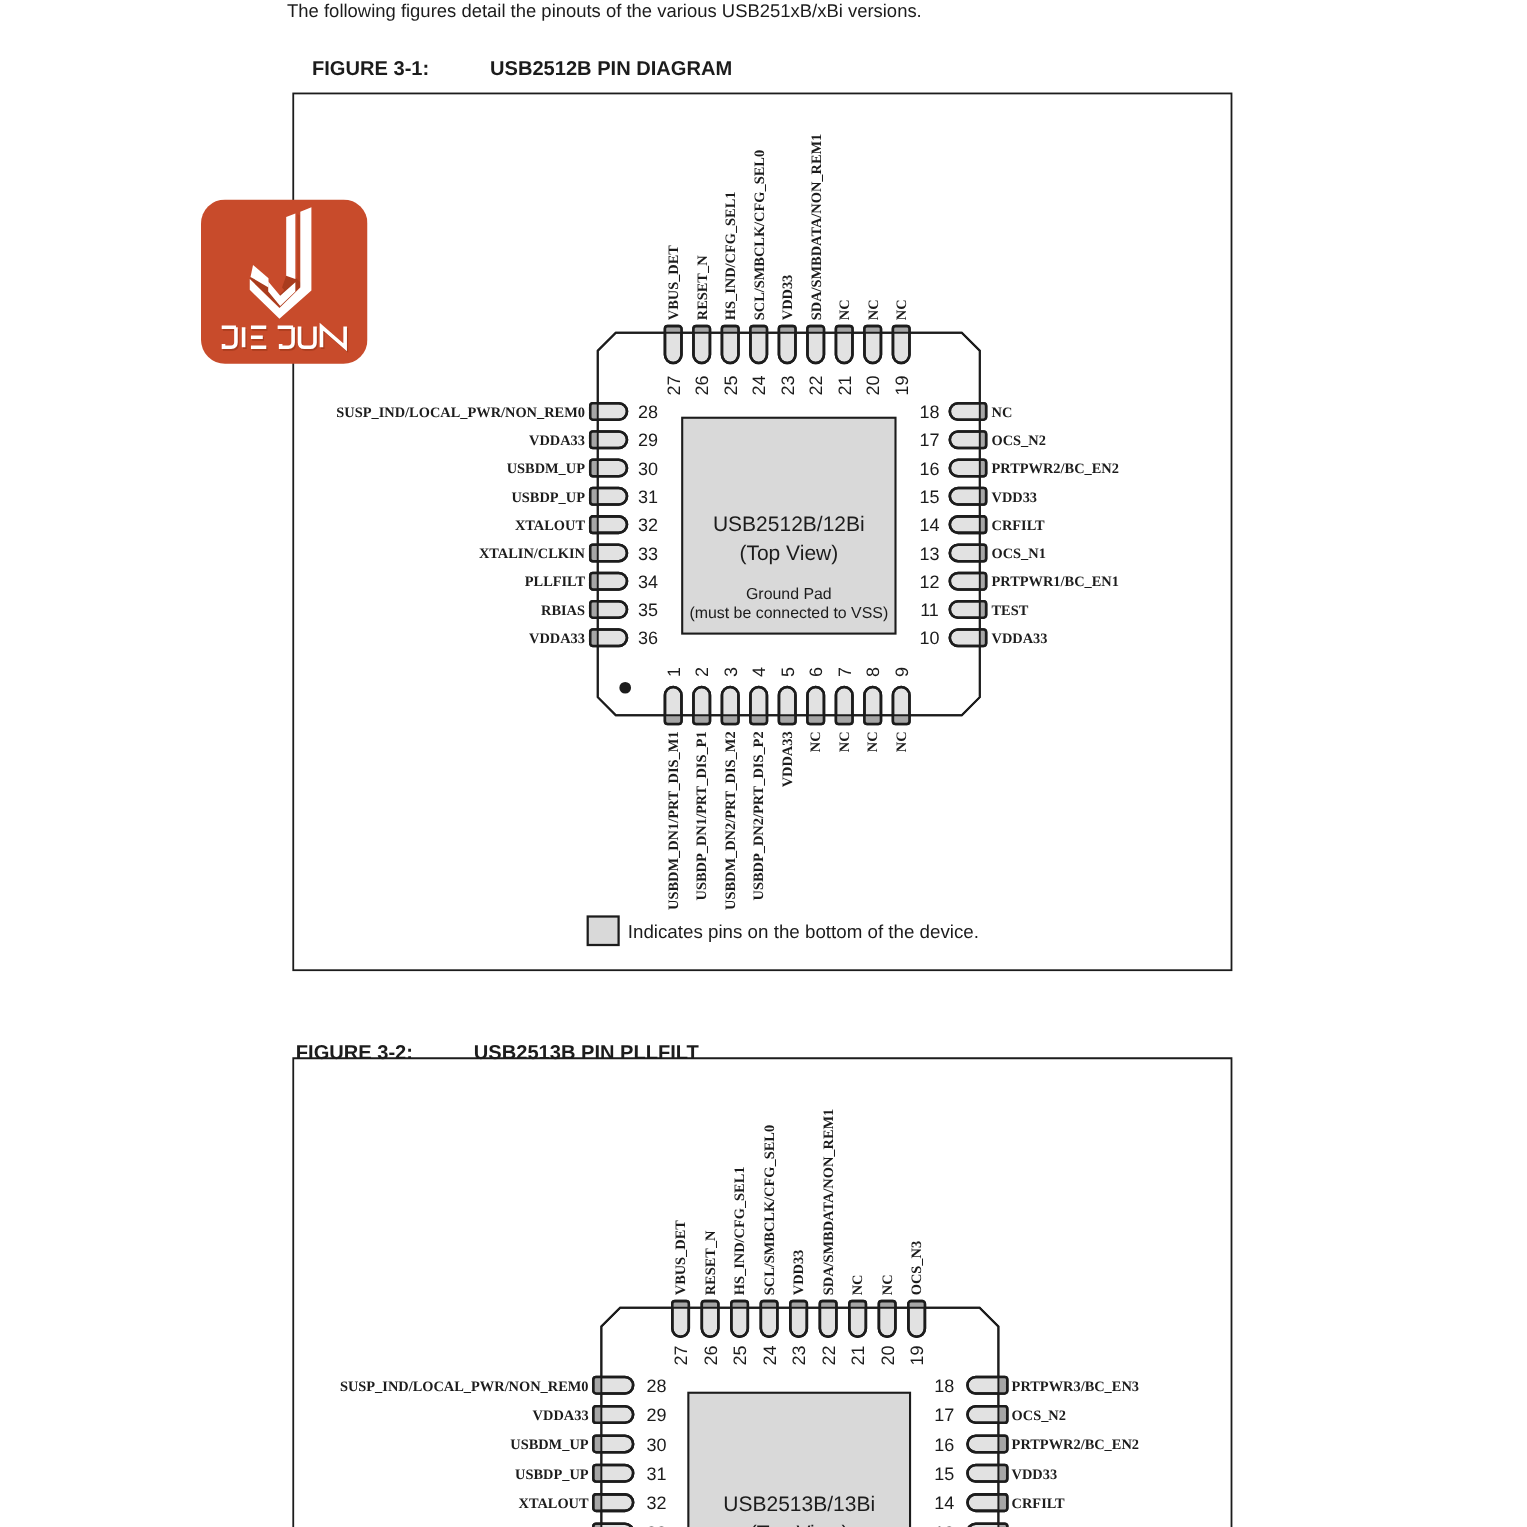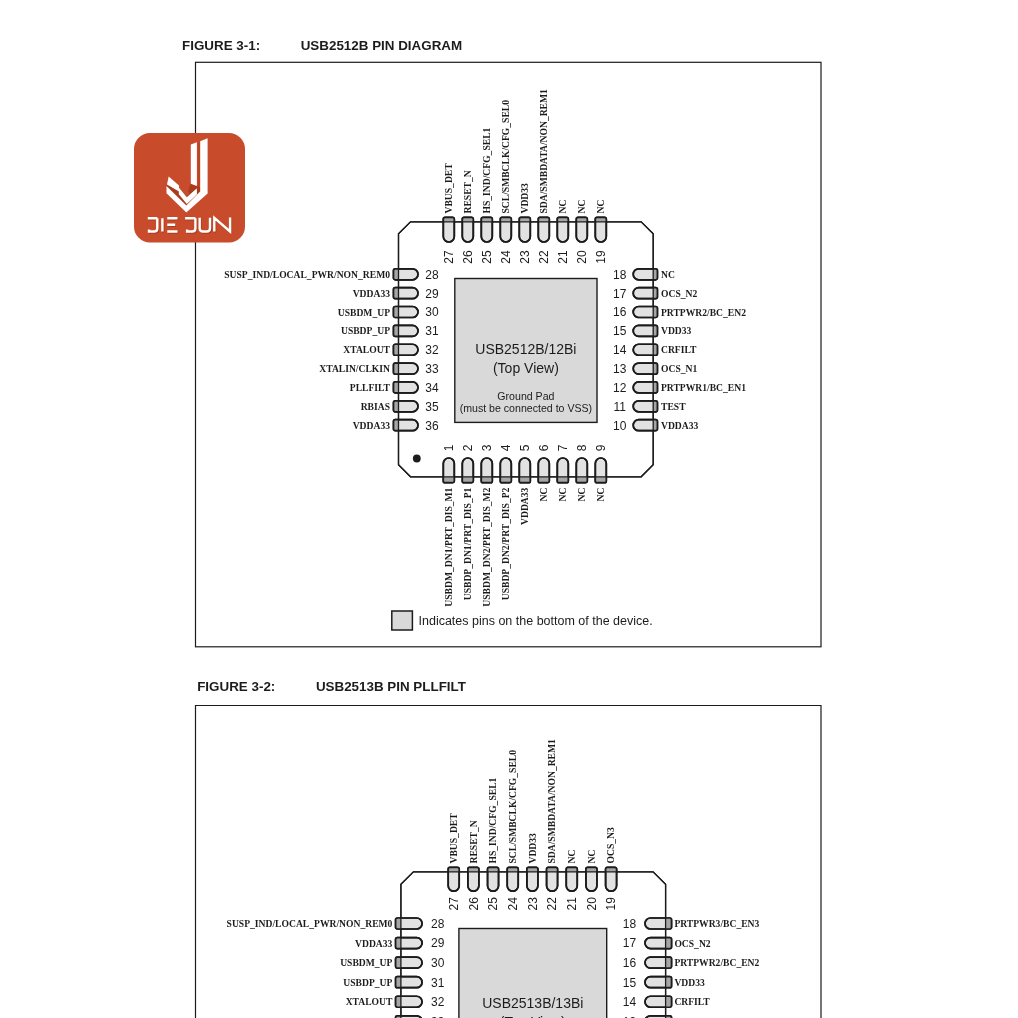--- a/index.html
+++ b/index.html
@@ -1,20 +1,21 @@
 <!DOCTYPE html>
 <html><head><meta charset="utf-8"><style>
 html,body{margin:0;padding:0;background:#ffffff;}
 #page{position:relative;width:1018px;height:1018px;overflow:hidden;font-family:"Liberation Sans", sans-serif;}
 .abs{position:absolute;white-space:nowrap;}
 </style></head><body>
 <div id="page">
 
-
-<div class="abs" style="left:182px;top:38px;font-size:13.4px;font-weight:bold;color:#1c1c1c;">FIGURE 3-1:<span style="position:absolute;left:118.7px;text-align:center;">USB2512B PIN DIAGRAM</span></div>
+<div class="abs" style="left:191.4px;top:0.2px;font-size:12.3px;color:#1c1c1c;">The following figures detail the pinouts of the various USB251xB/xBi versions.</div>
+
+<div class="abs" style="left:208px;top:38px;font-size:13.4px;font-weight:bold;color:#1c1c1c;">FIGURE 3-1:<span style="position:absolute;left:118.7px;text-align:center;">USB2512B PIN DIAGRAM</span></div>
 <svg class="abs" style="left:0;top:0" width="1018" height="660" viewBox="0 0 1018 660">
 
 <rect x="195.5" y="62.3" width="625.5" height="584.5" fill="none" stroke="#1c1c1c" stroke-width="1.2"></rect>
 
 <path d="M 410.5 221.8 L 641.2 221.8 L 653.2 233.8 L 653.2 464.8 L 641.2 476.8 L 410.5 476.8 L 398.5 464.8 L 398.5 233.8 Z" fill="#ffffff" stroke="#1c1c1c" stroke-width="1.3"></path>
 
 <g stroke="#1c1c1c" stroke-width="1.7">
         <path d="M 443.3 219.20000000000002 A 1.8 1.8 0 0 1 445.1 217.4 L 452.5 217.4 A 1.8 1.8 0 0 1 454.3 219.20000000000002 L 454.3 236.5 A 5.2 5.2 0 0 1 443.3 236.5 Z" fill="#e2e2e2"></path>
         <rect x="443.3" y="217.4" width="11" height="4.400000000000006" fill="#a6a6a6" stroke="none"></rect>
         <path d="M 443.3 219.20000000000002 A 1.8 1.8 0 0 1 445.1 217.4 L 452.5 217.4 A 1.8 1.8 0 0 1 454.3 219.20000000000002 L 454.3 236.5 A 5.2 5.2 0 0 1 443.3 236.5 Z" fill="none"></path>
@@ -225,21 +226,21 @@
       <text x="661.0" y="372.1" text-anchor="start" font-family="&quot;Liberation Serif&quot;, serif" font-size="9.6" font-weight="bold" fill="#1c1c1c">OCS_N1</text>
       <text x="661.0" y="390.96000000000004" text-anchor="start" font-family="&quot;Liberation Serif&quot;, serif" font-size="9.6" font-weight="bold" fill="#1c1c1c">PRTPWR1/BC_EN1</text>
       <text x="661.0" y="409.82" text-anchor="start" font-family="&quot;Liberation Serif&quot;, serif" font-size="9.6" font-weight="bold" fill="#1c1c1c">TEST</text>
       <text x="661.0" y="428.68" text-anchor="start" font-family="&quot;Liberation Serif&quot;, serif" font-size="9.6" font-weight="bold" fill="#1c1c1c">VDDA33</text>
 
 <rect x="391.8" y="611" width="20.6" height="19" fill="#d9d9d9" stroke="#1c1c1c" stroke-width="1.5"></rect>
 
 <text x="418.5" y="625.3" text-anchor="start" font-family="&quot;Liberation Sans&quot;, sans-serif" font-size="12.5" fill="#1c1c1c">Indicates pins on the bottom of the device.</text>
 </svg>
 
-<div class="abs" style="left:197.2px;top:679px;font-size:13.4px;font-weight:bold;color:#1c1c1c;">FIGURE 3-2:<span style="position:absolute;left:118.7px;">USB2513B PIN PLLFILT</span></div>
+<div class="abs" style="left:197.2px;top:694px;font-size:13.4px;font-weight:bold;color:#1c1c1c;">FIGURE 3-2:<span style="position:absolute;left:118.7px;">USB2513B PIN PLLFILT</span></div>
 <svg class="abs" style="left:0;top:660px" width="1018" height="358" viewBox="0 660 1018 358">
 
 <path d="M 195.5 1020 L 195.5 705.5 L 821 705.5 L 821 1020" fill="none" stroke="#1c1c1c" stroke-width="1.2"></path>
 
 <path d="M 413.4 871.8 L 653.1 871.8 L 665.6 884.3 L 665.6 1122.5 L 653.1 1135.0 L 413.4 1135.0 L 400.9 1122.5 L 400.9 884.3 Z" fill="#ffffff" stroke="#1c1c1c" stroke-width="1.3"></path>
 
 <g stroke="#1c1c1c" stroke-width="1.7">
         <path d="M 448.2 869.1999999999999 A 1.8 1.8 0 0 1 450.0 867.4 L 457.4 867.4 A 1.8 1.8 0 0 1 459.2 869.1999999999999 L 459.2 885.6999999999999 A 5.2 5.2 0 0 1 448.2 885.6999999999999 Z" fill="#e2e2e2"></path>
         <rect x="448.2" y="867.4" width="11" height="4.399999999999977" fill="#a6a6a6" stroke="none"></rect>
         <path d="M 448.2 869.1999999999999 A 1.8 1.8 0 0 1 450.0 867.4 L 457.4 867.4 A 1.8 1.8 0 0 1 459.2 869.1999999999999 L 459.2 885.6999999999999 A 5.2 5.2 0 0 1 448.2 885.6999999999999 Z" fill="none"></path>

